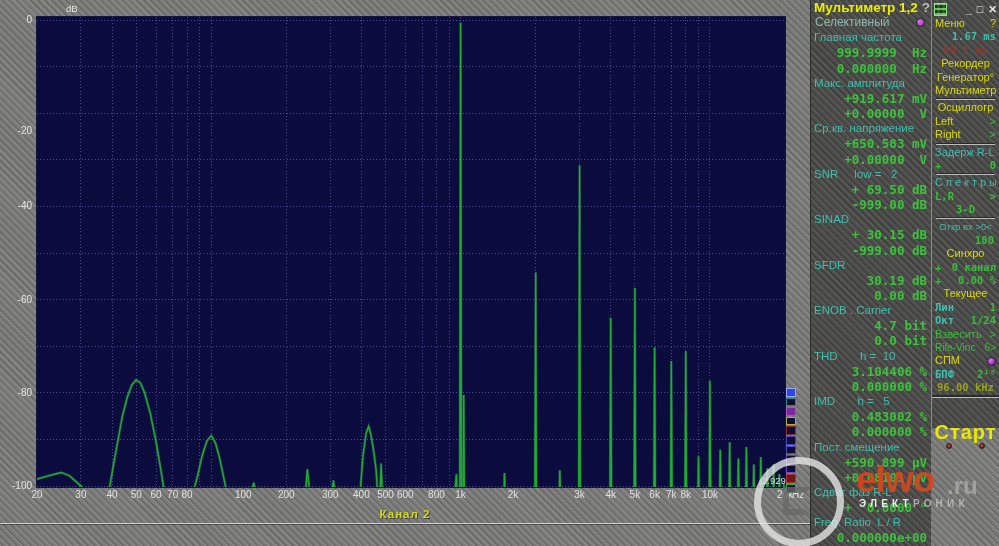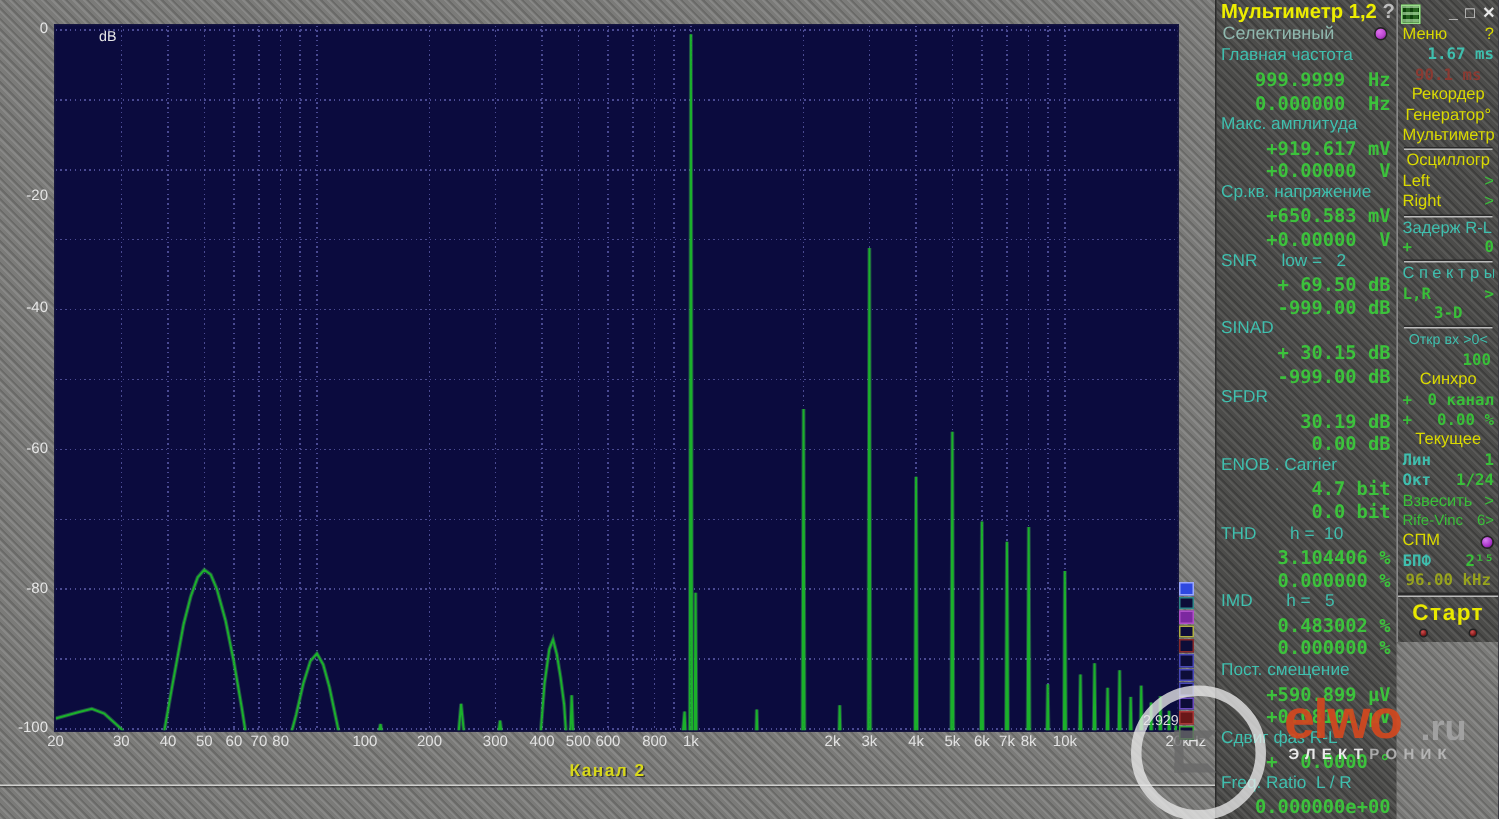--- a/index.html
+++ b/index.html
@@ -12,21 +12,21 @@
   
   .chanbar{position:absolute;left:0;width:810px;height:15px;text-align:center;
     color:#d8d81a;font-size:11.5px;font-weight:bold;letter-spacing:1px;line-height:15px;
     text-shadow:1px 1px 0 rgba(0,0,0,.5);}
   
   #plot{position:absolute;left:37px;top:17px;width:748px;height:470px;background:#0b0b3e;
     box-shadow:0 0 0 1px #15153f, -1px -1px 0 rgba(255,255,255,.25), 1px 1px 0 rgba(0,0,0,.35);overflow:hidden;}
   #plot svg{display:block;}
   .ylab{position:absolute;width:28px;left:4px;text-align:right;color:#e6e6e6;font-size:10px;height:12px;line-height:12px;}
   .xlab{position:absolute;top:489px;color:#e2e2e2;font-size:10px;transform:translateX(-50%);white-space:nowrap;}
-  #dbunit{position:absolute;left:30px;top:19px;color:#e6e6e6;font-size:9.5px;padding-left:36px;}
+  #dbunit{position:absolute;left:30px;top:3px;color:#e6e6e6;font-size:9.5px;padding-left:36px;}
   #hzunit{position:absolute;left:792px;top:489px;color:#e2e2e2;font-size:10px;}
   #reslab{position:absolute;left:762px;top:475px;color:#dddddd;font-size:9.5px;z-index:5;}
   #bevel{position:absolute;left:0;top:523px;width:810px;height:1px;background:#cfcfcd;box-shadow:0 1px 0 rgba(0,0,0,.35);}
   
   #legend{position:absolute;left:786px;top:388px;width:12px;z-index:4;}
   .sw{width:10px;height:8.6px;box-sizing:border-box;border:1px solid;margin-bottom:1px;}
   
   #measure-col{position:absolute;left:810px;top:0;width:121px;height:546px;border-left:1px solid #2b2b2b;box-sizing:border-box;z-index:10;}
   .mrow{height:15.16px;line-height:15.16px;white-space:pre;overflow:hidden;}
   .mrow.title{color:#eded00;font-size:13.5px;font-weight:bold;padding-left:3px;}
@@ -43,21 +43,21 @@
                      repeating-linear-gradient(90deg, rgba(0,45,0,.65) 0 2px, rgba(0,0,0,0) 2px 5px);}
   #controls .wbtn{color:#e8e8e8;font-weight:bold;font-size:10.5px;margin-left:5px;cursor:default;line-height:12px;}
   #controls .spacer{flex:1;}
   #menu-rows{padding:0 3px;}
   .nrow{height:13.4px;line-height:13.4px;font-size:11px;white-space:nowrap;overflow:hidden;}
   .nrow.mono{font-family:"DejaVu Sans Mono",monospace;font-size:10.5px;font-weight:bold;}
   .nrow.split{display:flex;justify-content:space-between;align-items:center;}
   .nrow.sp{letter-spacing:3px;}
   .sep{height:0;border-top:1px solid #2a2a2a;border-bottom:1px solid #bcbcbc;margin:1px 1px;}
   #start-area{margin-top:2px;border-top:1px solid #bcbcbc;box-shadow:0 -2px 0 #2a2a2a;}
-  #start-btn{height:21px;line-height:21px;text-align:center;color:#e8e800;font-size:15px;font-weight:bold;letter-spacing:1px;cursor:default;}
+  #start-btn{height:21px;line-height:21px;text-align:center;color:#e8e800;font-size:20px;font-weight:bold;letter-spacing:1px;cursor:default;margin-top:24px;}
   #start-leds{height:11px;display:flex;justify-content:space-between;padding:0 14px;}
   .rled{width:6px;height:6px;border-radius:50%;background:radial-gradient(circle at 35% 30%, #d05050, #8a1d1d 60%, #4a0d0d);border:1px solid #222;box-sizing:border-box;}
   
   #watermark{position:absolute;left:0;top:0;width:999px;height:546px;pointer-events:none;z-index:50;}
   #wm-ring{position:absolute;left:754px;top:457px;width:90px;height:90px;border-radius:50%;border:7px solid rgba(232,232,232,.78);box-sizing:border-box;}
   #wm-square{position:absolute;left:783px;top:487px;width:28px;height:28px;border:6px solid rgba(105,105,105,.8);border-right-color:rgba(0,0,0,0);box-sizing:border-box;}
   #wm-brand{position:absolute;left:856px;top:459px;font-size:37px;font-weight:bold;letter-spacing:-1px;color:rgba(210,72,30,.92);}
   #wm-domain{position:absolute;left:947px;top:472px;font-size:24px;font-weight:bold;color:rgba(165,165,165,.9);}
   #wm-tag{position:absolute;left:859px;top:498px;font-size:10px;font-weight:bold;letter-spacing:4.2px;white-space:nowrap;}
   #wm-tag .strong{color:rgba(242,242,242,.95);}
@@ -134,21 +134,21 @@
       <span class="xlab" style="left: 172.654px;">70</span>
       <span class="xlab" style="left: 187.113px;">80</span>
       <span class="xlab" style="left: 211.276px; margin-left: 32px;">100</span>
       <span class="xlab" style="left: 286.333px;">200</span>
       <span class="xlab" style="left: 330.238px;">300</span>
       <span class="xlab" style="left: 361.39px;">400</span>
       <span class="xlab" style="left: 385.553px;">500</span>
       <span class="xlab" style="left: 405.295px;">600</span>
       <span class="xlab" style="left: 436.446px;">800</span>
       <span class="xlab" style="left: 460.609px;">1k</span>
-      <span class="xlab" style="left: 555px;">2k</span>
+      <span class="xlab" style="left: 513px;">2k</span>
       <span class="xlab" style="left: 579.571px;">3k</span>
       <span class="xlab" style="left: 610.723px;">4k</span>
       <span class="xlab" style="left: 634.886px;">5k</span>
       <span class="xlab" style="left: 654.628px;">6k</span>
       <span class="xlab" style="left: 671.32px;">7k</span>
       <span class="xlab" style="left: 685.779px;">8k</span>
       <span class="xlab" style="left: 709.942px;">10k</span>
       <span class="xlab" style="left: 784.999px;">20k</span>
     </div>
   <span id="hzunit">Hz</span>

